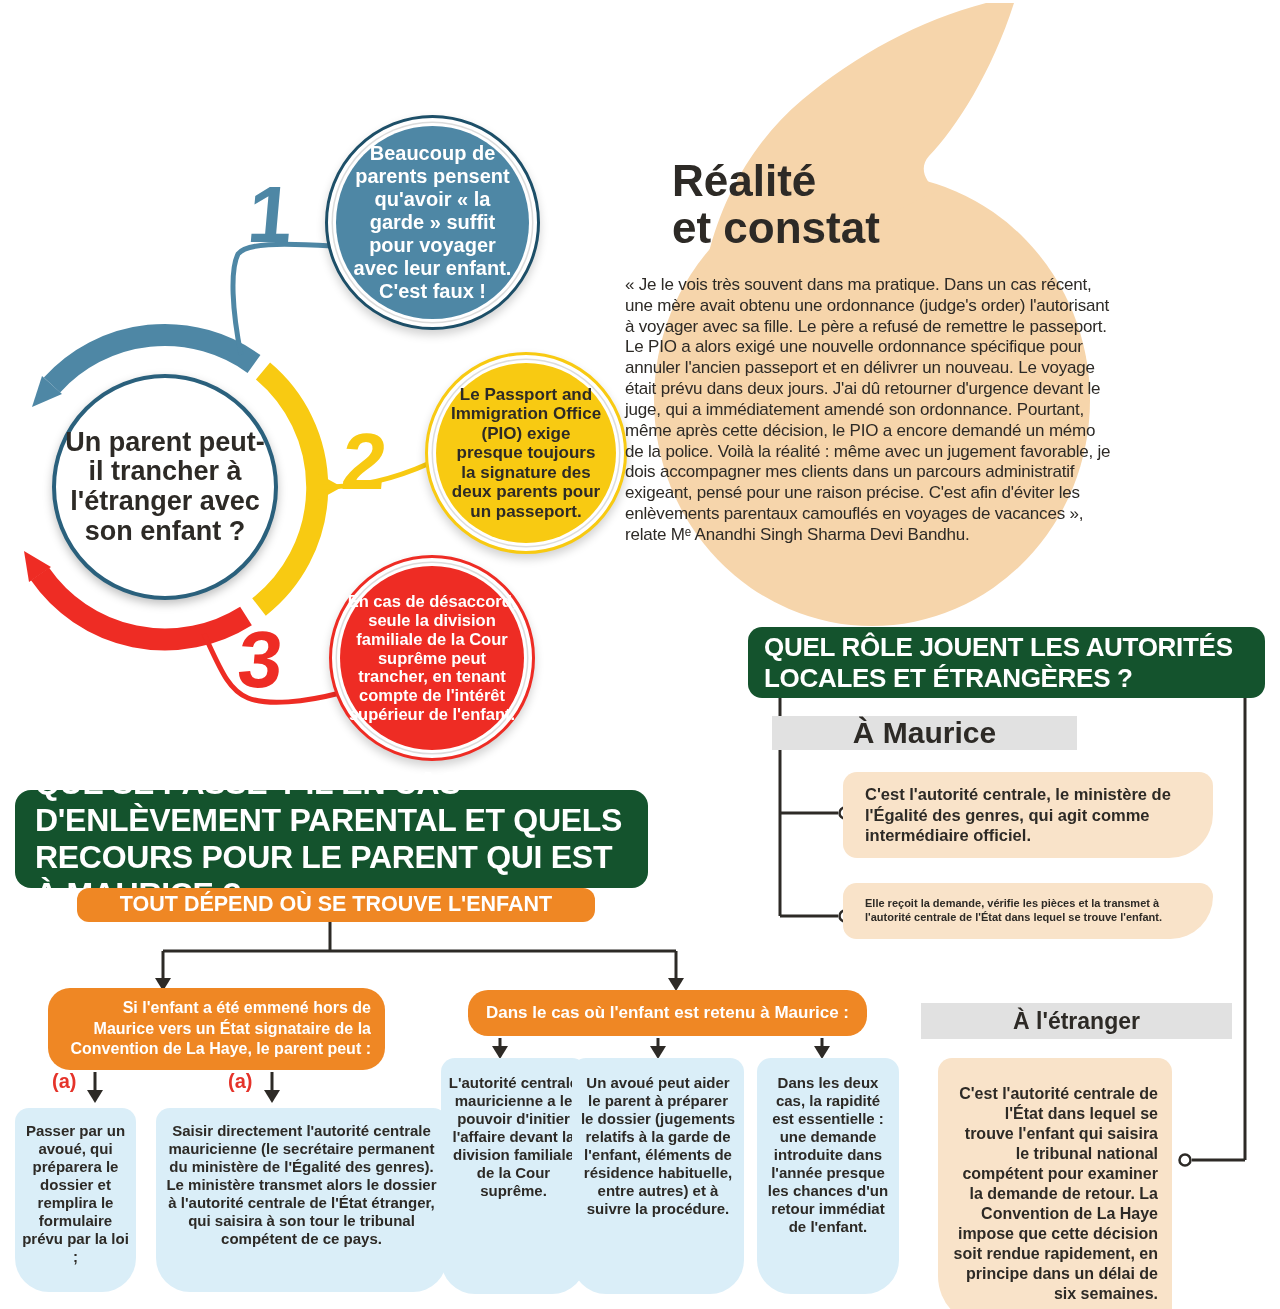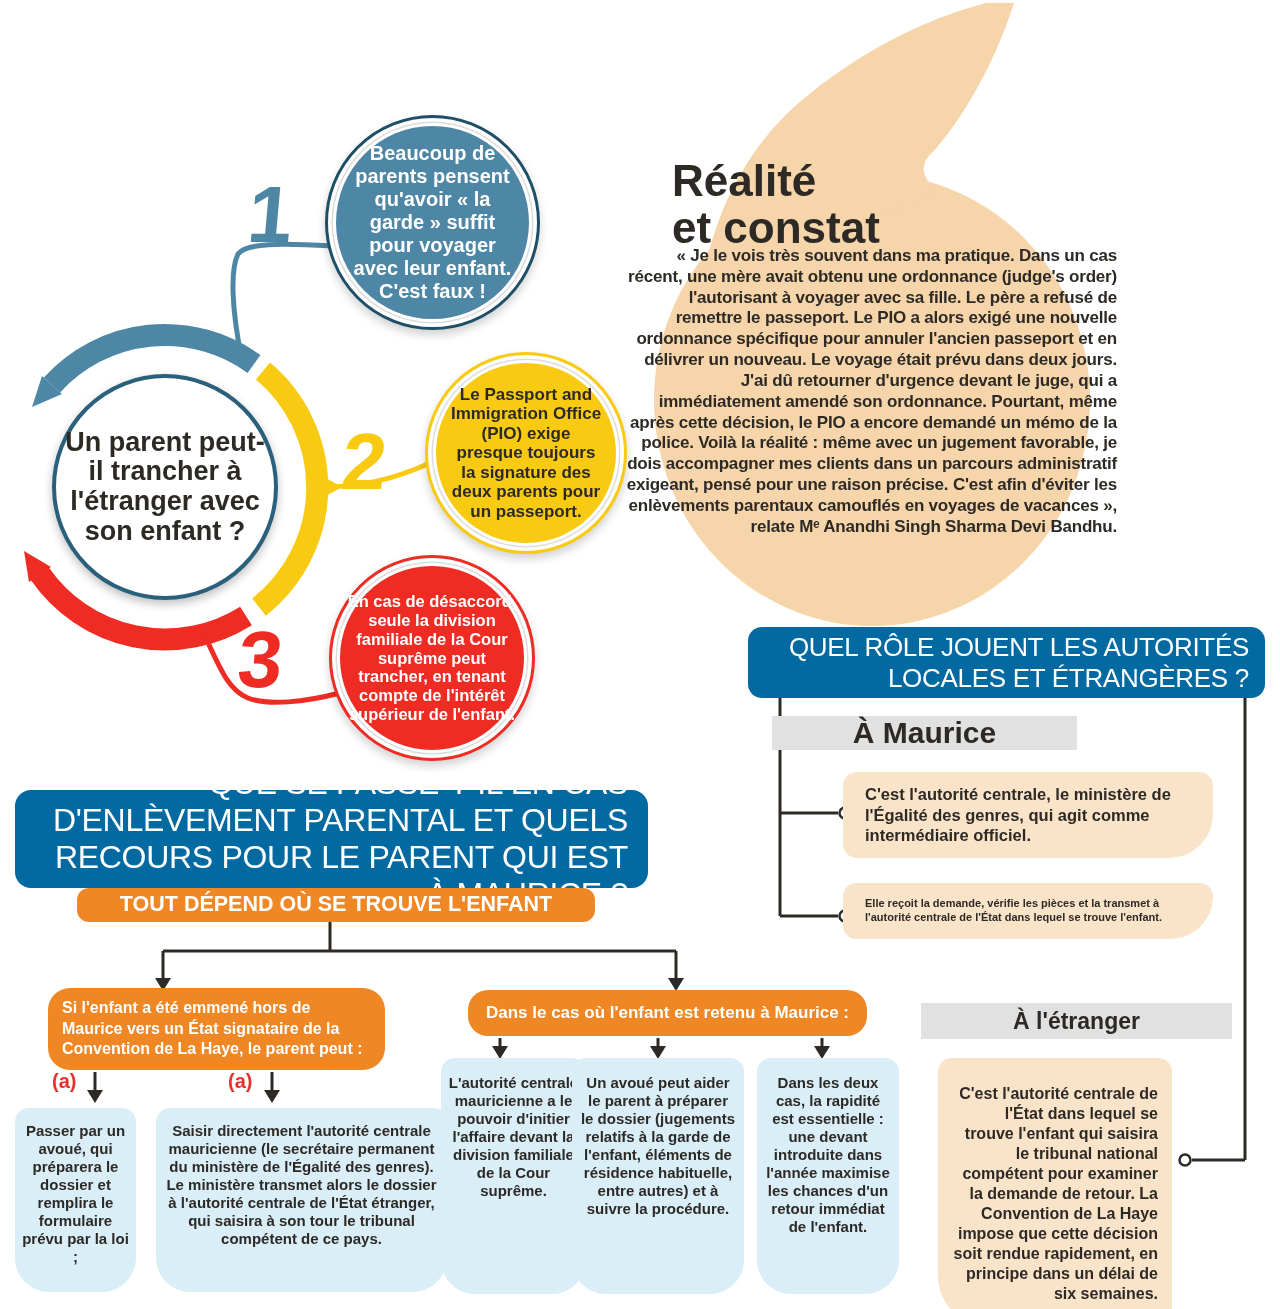--- a/index.html
+++ b/index.html
@@ -6,35 +6,35 @@
   #canvas{
     position:relative;width:1280px;height:1309px;overflow:hidden;background:#fff;
     font-family:"Liberation Sans","DejaVu Sans",sans-serif;color:#2d2a26;
   }
   .abs{position:absolute;box-sizing:border-box;}
   svg.layer{position:absolute;left:0;top:0;}
   .bubble{border-radius:50%;background:#fff;box-shadow:0 5px 10px rgba(0,0,0,.18);}
   .bubble-inner{position:absolute;inset:8px;border-radius:50%;display:flex;align-items:center;justify-content:center;
     text-align:center;font-weight:bold;box-shadow:0 0 0 3px #fff,0 0 0 4.5px #dcdcdc;line-height:1.15;}
   .num{font-weight:800;transform:skewX(-5deg);font-size:80px;line-height:1;}
-  .banner-teal{background:#0369a1;color:#fff;font-weight:400;display:flex;align-items:center;justify-content:center;
-    text-align:right;border-radius:14px;letter-spacing:-0.3px;}
+  .banner-teal{background:#14532d;color:#fff;font-weight:700;display:flex;align-items:center;justify-content:center;
+    text-align:left;border-radius:14px;letter-spacing:-0.3px;}
   .bar-gray{background:#e1e1e1;color:#2d2a26;font-weight:800;display:flex;align-items:center;justify-content:center;}
   .box-peach{background:#f9e3c9;color:#2d2a26;font-weight:bold;line-height:1.25;}
   .box-orange{background:#ef8724;color:#fff;font-weight:800;display:flex;align-items:center;justify-content:center;
-    text-align:left;line-height:1.3;}
+    text-align:right;line-height:1.3;}
   .box-blue{background:#daeef8;color:#2d2a26;font-weight:bold;text-align:center;font-size:15px;line-height:1.2;
     border-radius:14px 14px 34px 34px;display:flex;align-items:flex-start;justify-content:center;}
   .marker-a{color:#e5332a;font-weight:800;font-size:20px;}
   .center-circle{border-radius:50%;background:#fff;border:4px solid #2a607c;
     box-shadow:0 4px 10px rgba(0,0,0,.25), inset 0 0 0 2px #fff;}
   .center-text{display:flex;align-items:center;justify-content:center;text-align:center;
     font-weight:800;font-size:27px;line-height:1.1;}
   .reality-title{font-weight:800;font-size:44px;line-height:1.06;text-align:left;}
-  .reality-body{font-weight:bold;font-size:17px;line-height:1.225;text-align:right;letter-spacing:-0.2px;}
+  .reality-body{font-weight:normal;font-size:17px;line-height:1.225;text-align:left;letter-spacing:-0.2px;margin-top:29px;}
 </style>
 </head>
 <body>
 
 <div id="canvas">
 
   <svg class="layer" width="1280" height="1309" viewBox="0 0 1280 1309">
 
     <g>
       <ellipse cx="872" cy="400" rx="218" ry="226" fill="#f6d5ab"></ellipse>
@@ -128,15 +128,15 @@
   <div class="abs box-orange" style="left:468px;top:990px;width:399px;height:46px;border-radius:20px;font-size:17px;padding:0 10px;">Dans le cas où l'enfant est retenu à Maurice :</div>
 
   <div class="abs marker-a" style="left:52px;top:1070px;">(a)</div>
   <div class="abs marker-a" style="left:228px;top:1070px;">(a)</div>
 
   <div class="abs box-blue" style="left:15px;top:1108px;width:121px;height:184px;padding:14px 6px;">Passer par un avoué, qui préparera le dossier et remplira le formulaire prévu par la loi ;</div>
   <div class="abs box-blue" style="left:156px;top:1108px;width:291px;height:184px;padding:14px 10px;">Saisir directement l'autorité centrale mauricienne (le secrétaire permanent du ministère de l'Égalité des genres). Le ministère transmet alors le dossier à l'autorité centrale de l'État étranger, qui saisira à son tour le tribunal compétent de ce pays.</div>
 
   <div class="abs box-blue" style="left:433px;top:1058px;width:145px;height:236px;padding:16px 5px;margin-left:8px;">L'autorité centrale mauricienne a le pouvoir d'initier l'affaire devant la division familiale de la Cour suprême.</div>
   <div class="abs box-blue" style="left:572px;top:1058px;width:172px;height:236px;padding:16px 8px;">Un avoué peut aider le parent à préparer le dossier (jugements relatifs à la garde de l'enfant, éléments de résidence habituelle, entre autres) et à suivre la procédure.</div>
-  <div class="abs box-blue" style="left:757px;top:1058px;width:142px;height:236px;padding:16px 6px;">Dans les deux cas, la rapidité est essentielle : une devant introduite dans l'année maximise les chances d'un retour immédiat de l'enfant.</div>
+  <div class="abs box-blue" style="left:757px;top:1058px;width:142px;height:236px;padding:16px 6px;">Dans les deux cas, la rapidité est essentielle : une demande introduite dans l'année presque les chances d'un retour immédiat de l'enfant.</div>
 
 </div>
 
 </body></html>

